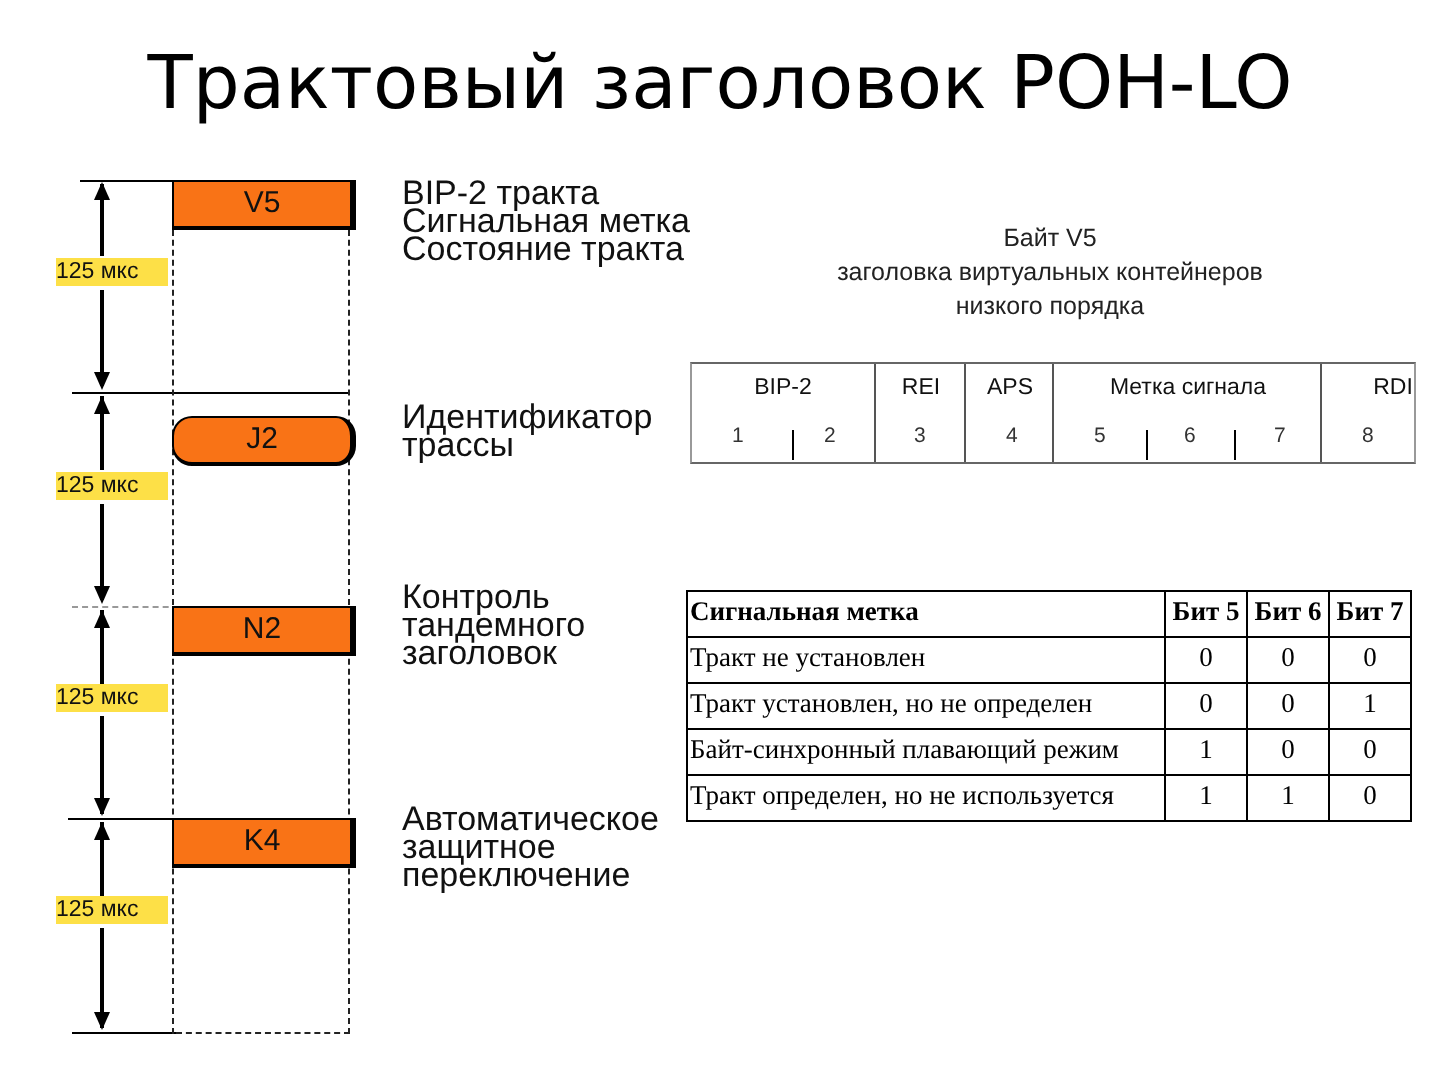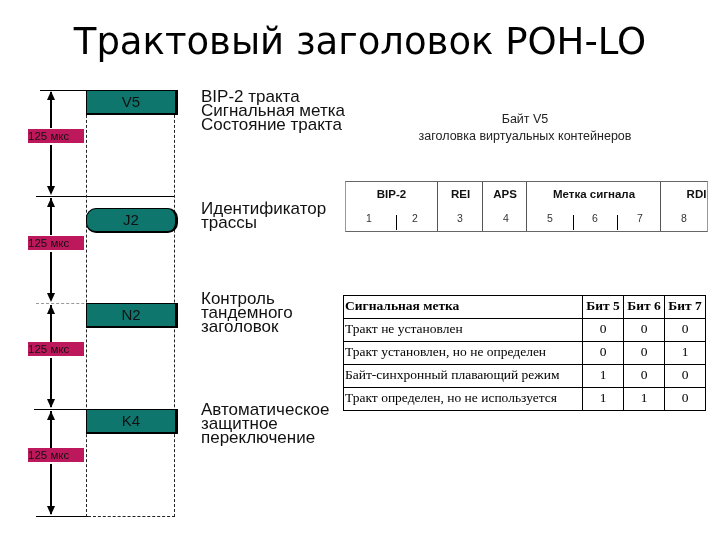--- a/index.html
+++ b/index.html
@@ -5,27 +5,27 @@
   html, body { margin:0; padding:0; background:#ffffff; }
   body { width:720px; height:540px; position:relative; overflow:hidden; font-family:"Liberation Sans", sans-serif; color:#111; }
   .abs { position:absolute; }
   #title { left:0; top:20px; width:720px; text-align:center; font-family:"DejaVu Sans", sans-serif; font-size:37px; color:#000; letter-spacing:0px; }
   .hline { position:absolute; height:0; border-top:1.3px solid #000; }
   .vline { position:absolute; width:0; border-left:2px solid #000; }
   .arr-up { position:absolute; width:0; height:0; border-left:4px solid transparent; border-right:4px solid transparent; border-bottom:9px solid #000; }
   .arr-down { position:absolute; width:0; height:0; border-left:4px solid transparent; border-right:4px solid transparent; border-top:9px solid #000; }
   .dashv { position:absolute; width:0; border-left:1.3px dashed #222; }
   .dashh { position:absolute; height:0; border-top:1.3px dashed #222; }
-  .byte-box { position:absolute; left:86px; width:88px; height:22px; border:1.5px solid #000; border-right:3px solid #000; border-bottom:2.5px solid #000; background:#0f766e; text-align:center; font-size:15px; line-height:22px; }
-  .time-label { position:absolute; left:28px; width:56px; font-size:11.5px; background:#be185d; text-align:left; line-height:14px; }
+  .byte-box { position:absolute; left:86px; width:88px; height:22px; border:1.5px solid #000; border-right:3px solid #000; border-bottom:2.5px solid #000; background:#f97316; text-align:center; font-size:15px; line-height:22px; }
+  .time-label { position:absolute; left:28px; width:56px; font-size:11.5px; background:#fde047; text-align:left; line-height:14px; }
   .desc { position:absolute; left:201px; font-size:17px; line-height:14px; }
   #v5-caption { left:380px; top:111px; width:290px; text-align:center; font-size:12.5px; line-height:17px; color:#222; }
   #bit-table { position:absolute; left:345px; top:181px; width:361px; height:49px; border:1px solid #666; border-left:1px solid #999; border-right:1px solid #999; }
   .bit-cell { position:absolute; top:0; height:49px; border-left:1px solid #555; text-align:center; }
-  .bit-cell .name { position:absolute; top:6px; left:0; right:0; font-size:11.5px;font-weight:bold; }
+  .bit-cell .name { position:absolute; top:6px; left:0; right:0; font-size:11.5px; }
   .bit-cell .num { position:absolute; top:30px; font-size:10.5px; color:#333; }
   .tick { position:absolute; top:33px; width:0; height:15px; border-left:1.3px solid #000; }
   #signal-table { position:absolute; left:343px; top:295px; border-collapse:collapse; font-family:"Liberation Serif", serif; font-size:13.5px; color:#000; }
   #signal-table td, #signal-table th { border:1px solid #000; padding:0 1px; vertical-align:top; line-height:19px; }
   #signal-table th { font-weight:bold; text-align:left; height:20px; }
   #signal-table th.bit { text-align:center; width:40px; padding:0; white-space:nowrap; }
   #signal-table td.val { text-align:center; }
   #signal-table td.name { width:236px; }
   #signal-table tr { height:23px; }
 </style>
@@ -93,20 +93,21 @@
   <div class="desc" style="top:403px;">
     <div>Автоматическое</div>
     <div>защитное</div>
     <div>переключение</div>
   </div>
 </div>
 
 <div id="v5-caption" class="abs">
   <div>Байт V5</div>
   <div>заголовка виртуальных контейнеров</div>
+  <div>низкого порядка</div>
 </div>
 
 <div id="bit-table">
   <div class="bit-cell" style="left:0; width:91px; border-left:none;">
     <div class="name">BIP-2</div>
     <div class="num" style="left:20px;">1</div>
     <div class="tick" style="left:50px;"></div>
     <div class="num" style="left:66px;">2</div>
   </div>
   <div class="bit-cell" style="left:91px; width:45px;">

